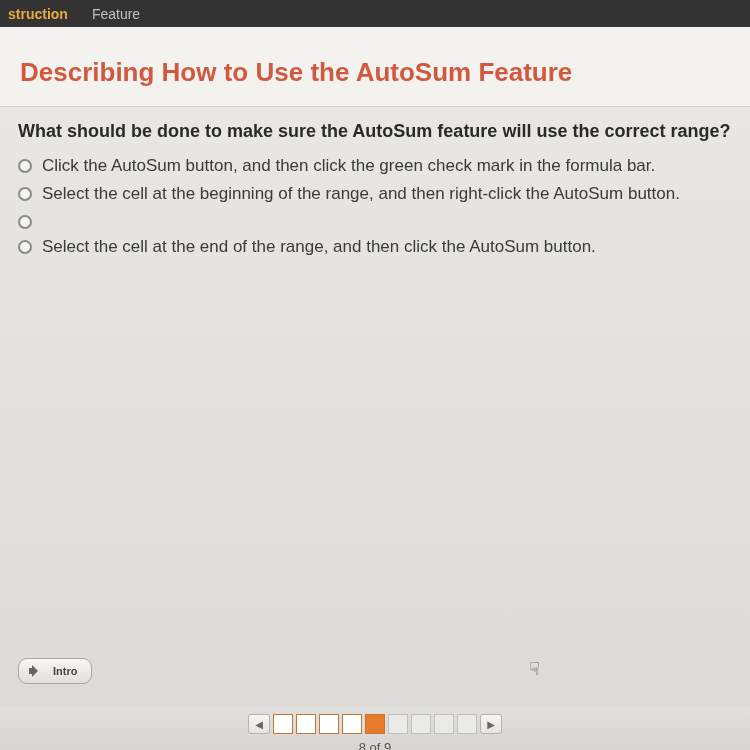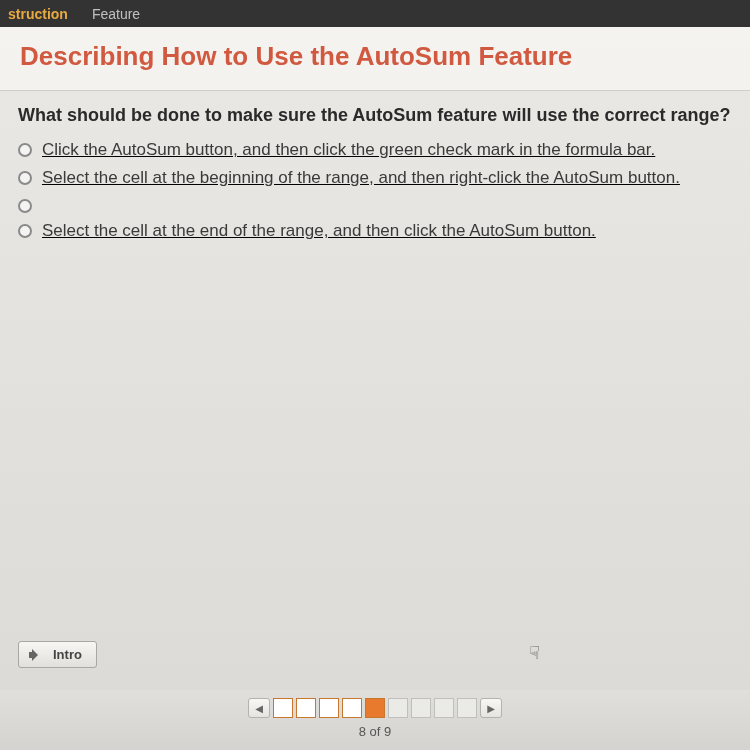--- a/index.html
+++ b/index.html
@@ -20,21 +20,21 @@
       height: 27px;
       align-items: center;
     }
     .top-tabs .tab {
       color: #e8a941;
       font-weight: bold;
     }
     .top-tabs .tab2 { color: #c0c0c0; }
     .page {
       background: linear-gradient(180deg, #f5f3f0 0%, #ecebe8 100%);
-      padding: 14px 0 0 0;
+      padding: 30px 0 0 0;
       height: 542px;
       position: relative;
     }
     .title {
       color: #d0593f;
       font-size: 26px;
       font-weight: bold;
       padding: 0 20px 18px 20px;
     }
     .content {
@@ -47,21 +47,20 @@
     .question {
       font-size: 18px;
       color: #2a2a2a;
       margin-bottom: 14px;
       font-weight: bold;
     }
     .options {
       display: flex;
       flex-direction: column;
       gap: 8px;
-      text-decoration: underline;
     }
     .option {
       display: flex;
       align-items: flex-start;
       gap: 10px;
       font-size: 17px;
       color: #3a3a3a;
       cursor: pointer;
     }
     .radio {
@@ -80,23 +79,23 @@
       display: flex;
       gap: 8px;
       align-items: center;
     }
     .intro-btn {
       display: inline-flex;
       align-items: center;
       gap: 8px;
       background: linear-gradient(180deg, #f7f6f3, #e1e0dc);
       border: 1px solid #a8a7a3;
-      border-radius: 3px;
+      border-radius: 9px;
       padding: 5px 14px 5px 10px;
-      font-size: 13px;
+      font-size: 11px;
       font-weight: bold;
       color: #444;
       cursor: pointer;
       justify-content: center;
     }
     .speaker-icon {
       width: 16px; height: 14px;
       position: relative;
     }
     .speaker-icon::before {

